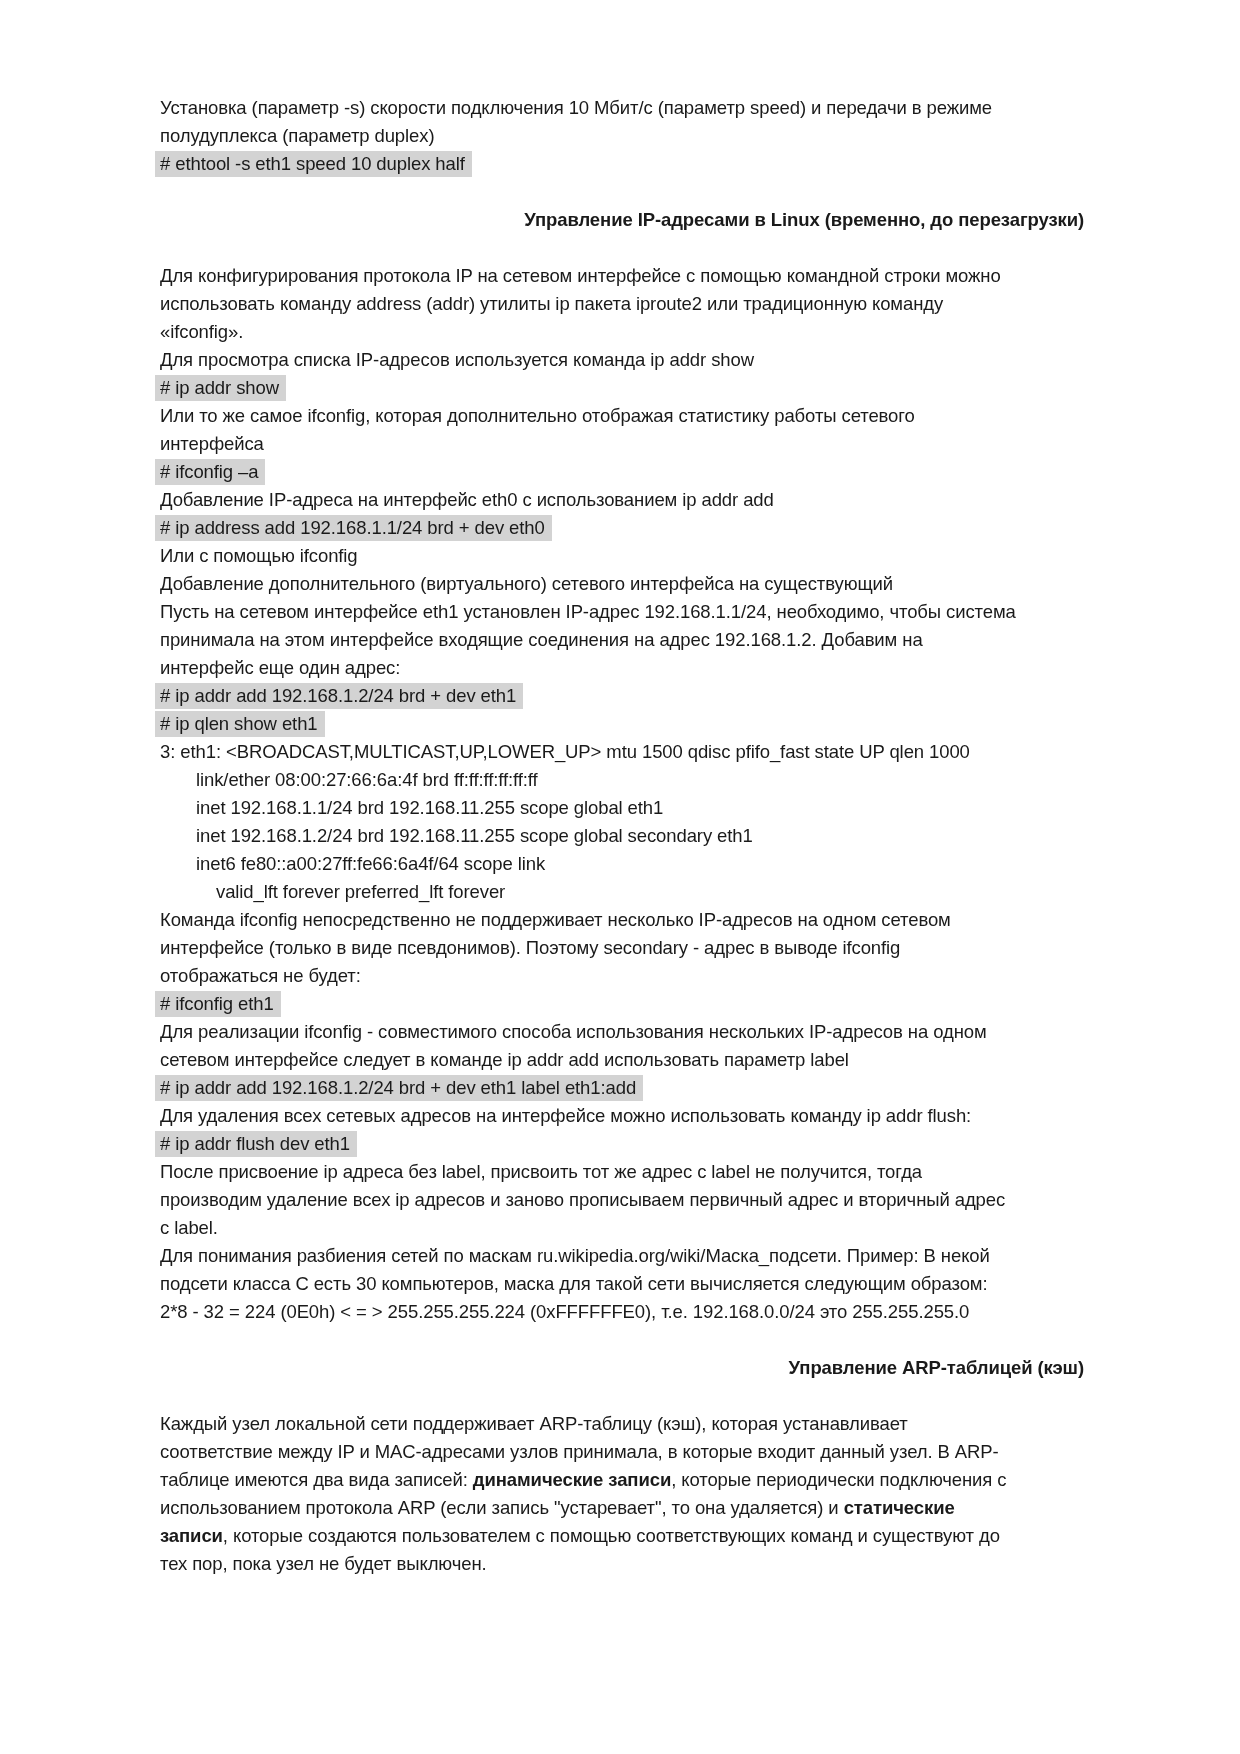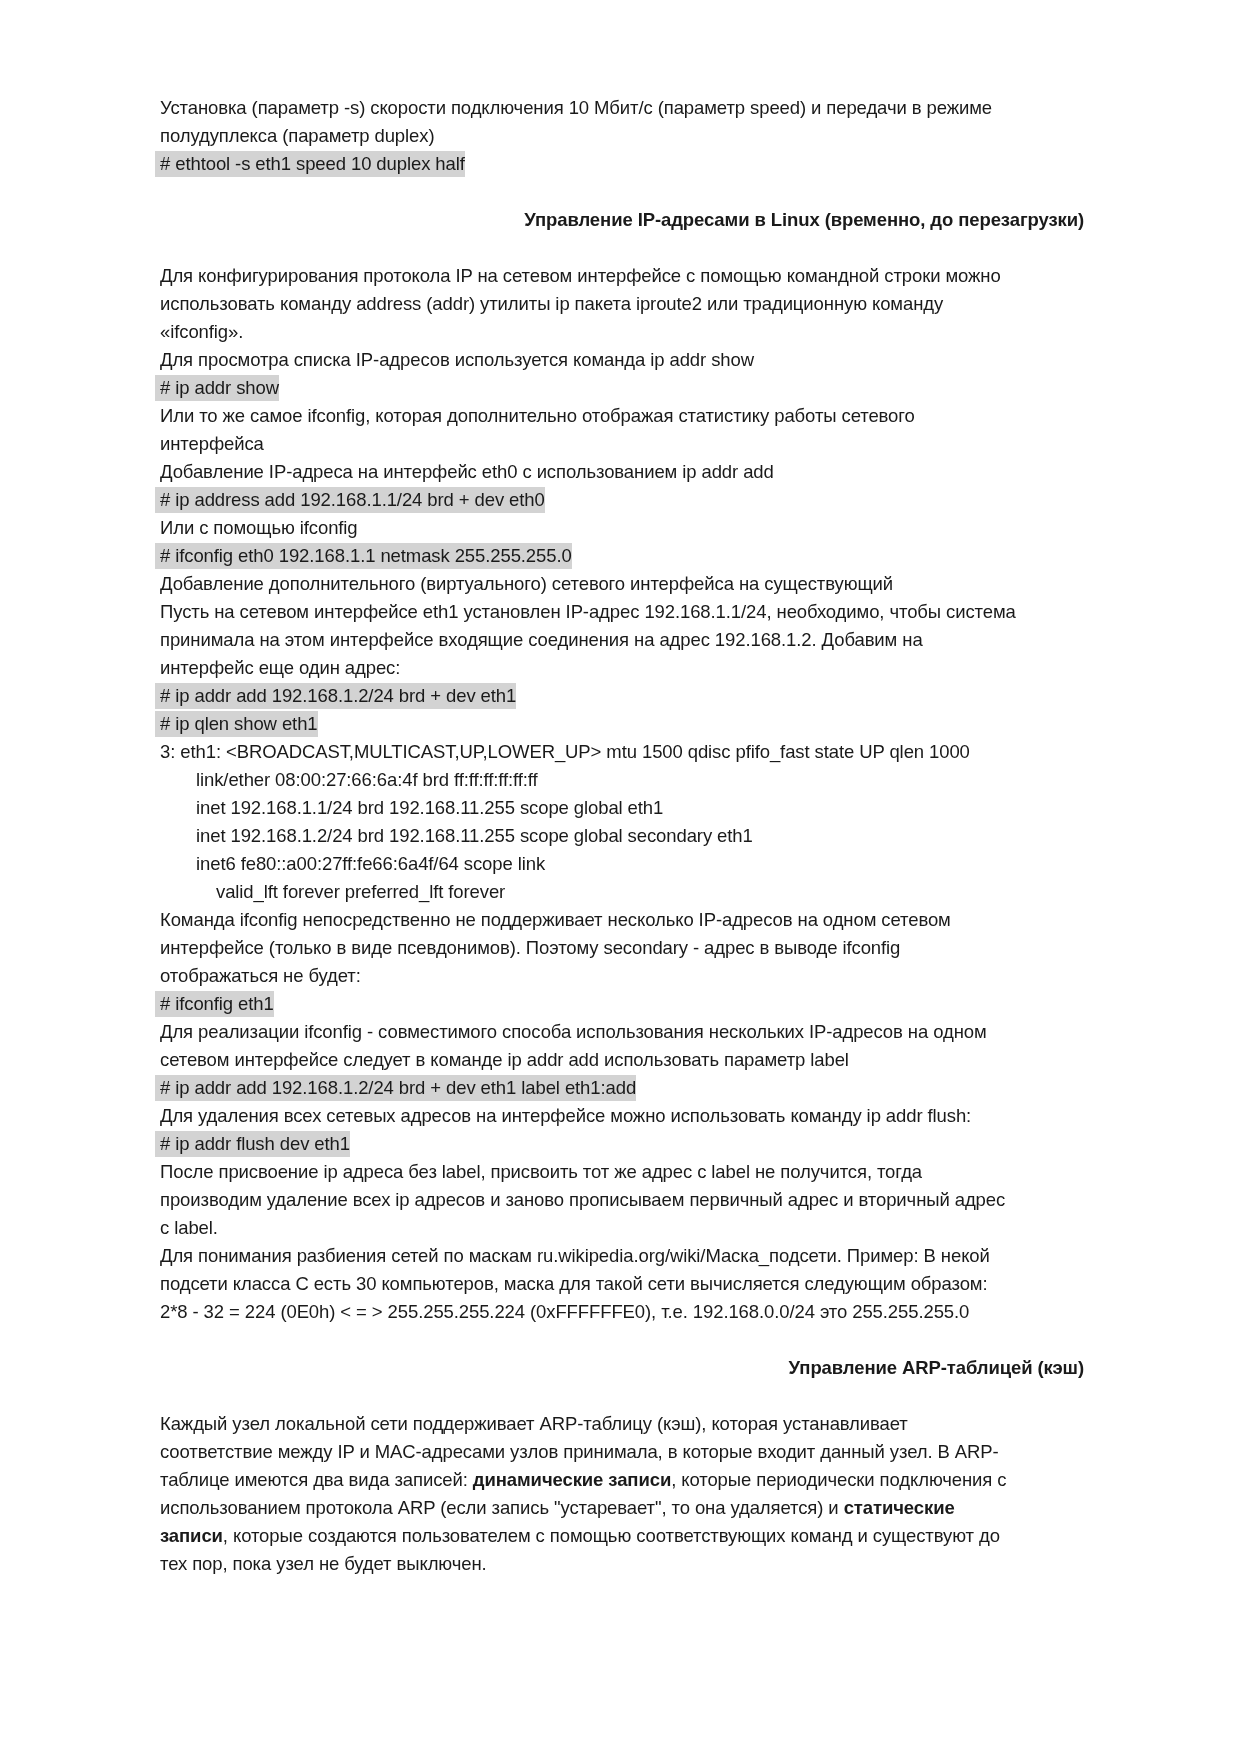--- a/index.html
+++ b/index.html
@@ -30,21 +30,21 @@
     white-space: pre;
   }
   .line.heading {
     text-align: right;
     font-weight: bold;
   }
   .line.indent-1 { padding-left: 36px; }
   .line.indent-2 { padding-left: 56px; }
   .hl {
     background: var(--hl);
-    padding: 2px 0 3px 5px;
+    padding: 2px 7px 3px 5px;
     margin-left: -5px;
   }
   b { font-weight: bold; text-align: center; }
 </style>
 </head>
 <body>
 
 <div class="page">
     <div class="line">Установка (параметр -s) скорости подключения 10 Мбит/с (параметр speed) и передачи в режиме</div>
     <div class="line">полудуплекса (параметр duplex)</div>
@@ -52,24 +52,24 @@
     <div class="line">&nbsp;</div>
     <div class="line heading">Управление IP-адресами в Linux (временно, до перезагрузки)</div>
     <div class="line">&nbsp;</div>
     <div class="line">Для конфигурирования протокола IP на сетевом интерфейсе с помощью командной строки можно</div>
     <div class="line">использовать команду address (addr) утилиты ip пакета iproute2 или традиционную команду</div>
     <div class="line">«ifconfig».</div>
     <div class="line">Для просмотра списка IP-адресов используется команда ip addr show</div>
     <div class="line"><span class="hl"># ip addr show</span></div>
     <div class="line">Или то же самое ifconfig, которая дополнительно отображая статистику работы сетевого</div>
     <div class="line">интерфейса</div>
+    <div class="line"><span class="hl"># ifconfig –a</span></div>
     <div class="line">Добавление IP-адреса на интерфейс eth0 с использованием ip addr add</div>
     <div class="line"><span class="hl"># ip address add 192.168.1.1/24 brd + dev eth0</span></div>
     <div class="line">Или с помощью ifconfig</div>
-    <div class="line"><span class="hl"># ifconfig eth0 192.168.1.1 netmask 255.255.255.0</span></div>
     <div class="line">Добавление дополнительного (виртуального) сетевого интерфейса на существующий</div>
     <div class="line">Пусть на сетевом интерфейсе eth1 установлен IP-адрес 192.168.1.1/24, необходимо, чтобы система</div>
     <div class="line">принимала на этом интерфейсе входящие соединения на адрес 192.168.1.2. Добавим на</div>
     <div class="line">интерфейс еще один адрес:</div>
     <div class="line"><span class="hl"># ip addr add 192.168.1.2/24 brd + dev eth1</span></div>
     <div class="line"><span class="hl"># ip qlen show eth1</span></div>
     <div class="line">3: eth1: &lt;BROADCAST,MULTICAST,UP,LOWER_UP&gt; mtu 1500 qdisc pfifo_fast state UP qlen 1000</div>
     <div class="line indent-1">link/ether 08:00:27:66:6a:4f brd ff:ff:ff:ff:ff:ff</div>
     <div class="line indent-1">inet 192.168.1.1/24 brd 192.168.11.255 scope global eth1</div>
     <div class="line indent-1">inet 192.168.1.2/24 brd 192.168.11.255 scope global secondary eth1</div>

